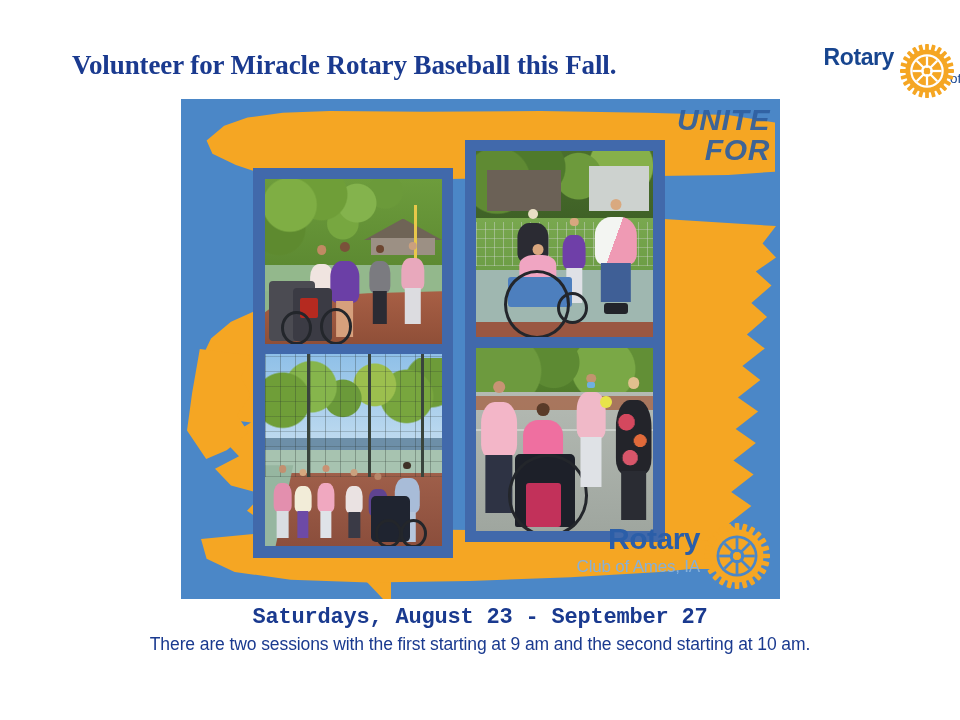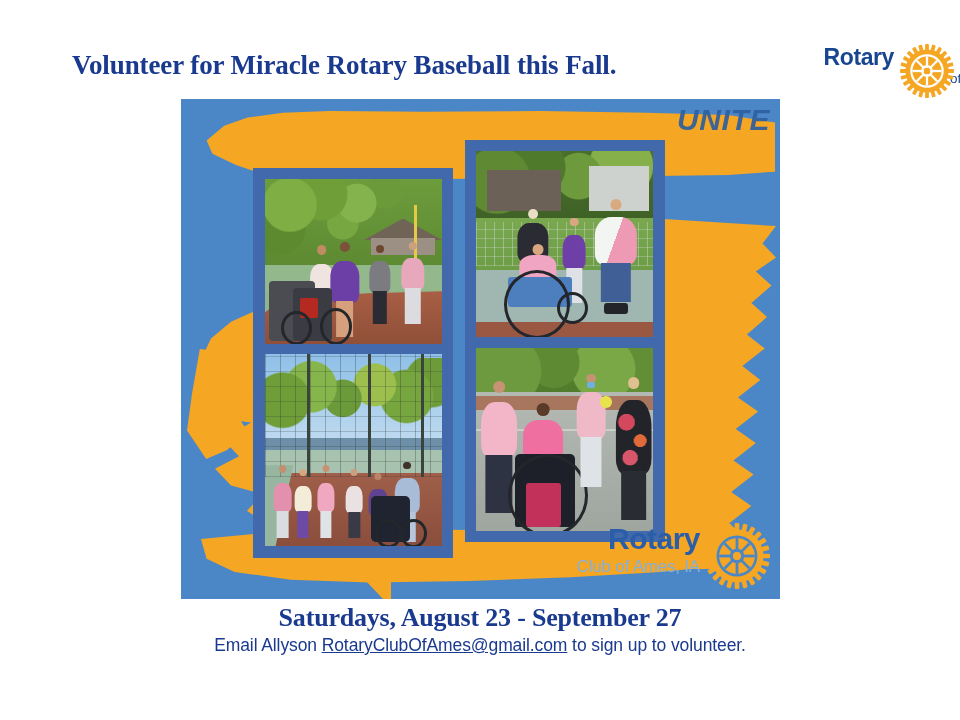--- a/index.html
+++ b/index.html
@@ -255,23 +255,23 @@
   
   .footer {
     position: absolute;
     left: 0;
     top: 604px;
     width: 960px;
     text-align: center;
     color: #1a3a8f;
   }
   .foot-1 {
-    font-family: Liberation Serif, serif;
+    font-family: Liberation Mono, monospace;
     font-weight: bold;
-    font-size: 26px;
+    font-size: 22px;
     line-height: 28px;
     letter-spacing: -0.2px;
   }
   .foot-2, .foot-3 {
     font-family: "Liberation Sans", sans-serif;
     font-weight: normal;
     font-size: 17.5px;
     line-height: 25px;
     letter-spacing: -0.1px;
   }
@@ -569,20 +569,21 @@
           <div class="p-legs" style="top:66%; width:66%; height:34%; background:#2a2c33;"></div>
         </div>
 
         <div style="position:absolute; left:70%; top:26%; width:7%; height:7%;
              background:#e8e34a; border-radius:50%;"></div>
       </div>
     </div>
 
     <div class="unite">
       <div>UNITE</div>
+      <div>FOR</div>
     </div>
 
     <div class="collage-rotary">
       <div class="cr-word">Rotary</div>
       <div class="cr-sub">Club of Ames, IA</div>
       <svg class="cr-wheel" viewBox="0 0 100 100">
         <g fill="#f5a623">
           <g id="col-teeth">
               <rect x="46.5" y="0" width="7" height="12" rx="1.6"></rect>
             </g>
@@ -624,16 +625,16 @@
           <line x1="57" y1="57" x2="69" y2="69"></line>
           <line x1="69" y1="31" x2="57" y2="43"></line>
           <line x1="43" y1="57" x2="31" y2="69"></line>
         </g>
       </svg>
     </div>
   </div>
 
   <div class="footer">
     <div class="foot-1">Saturdays, August 23 - September 27</div>
-    <div class="foot-3"><span>Email Allyson </span><a class="email-link" href="#">RotaryClubOfAmes@gmail.com</a><span> to sign up to volunteer.</span></div>
+    <div class="foot-2">There are two sessions with the first starting at 9 am and the second starting at 10 am.</div>
   </div>
 
 </div>
 
 </body></html>

